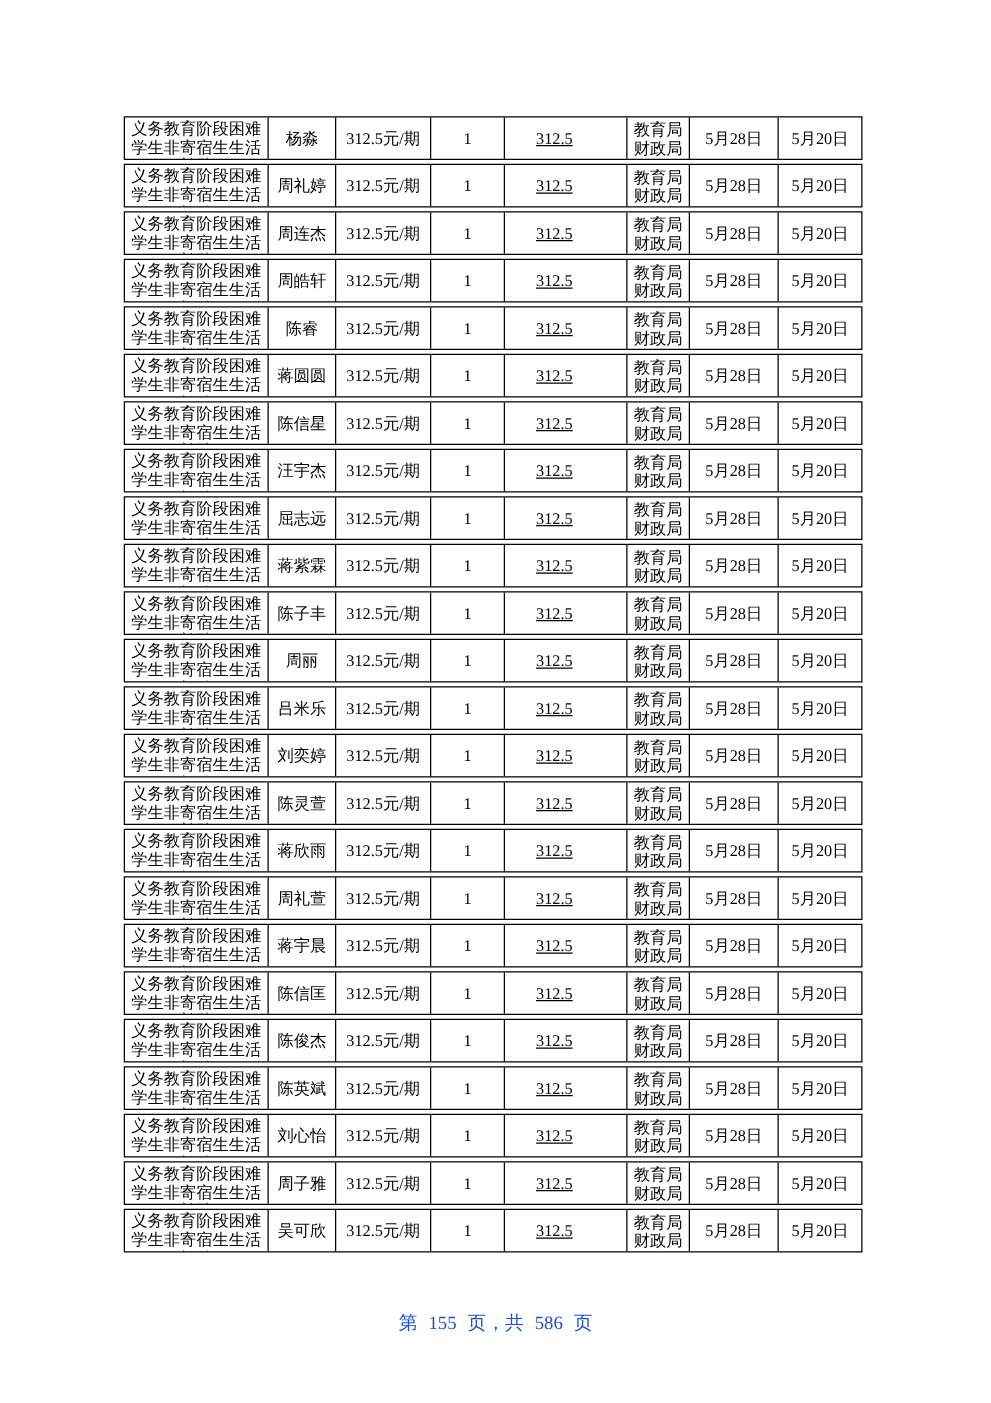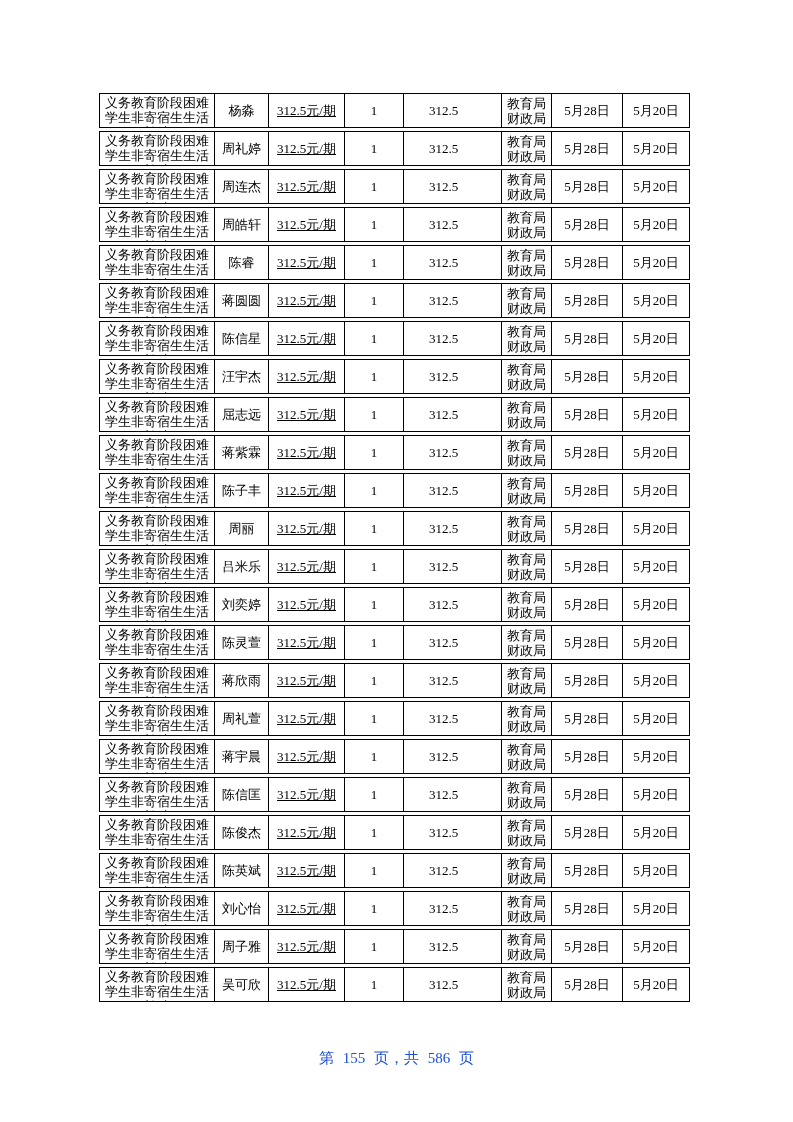--- a/index.html
+++ b/index.html
@@ -45,23 +45,23 @@
   .c-project {
     width: 114px;
     display: block;
     padding: 1px 3px 0 3px;
     line-height: 15px;
     white-space: normal;
     word-break: break-all;
     text-align: center;
   }
   .c-name     { width: 54px; }
-  .c-standard { width: 76px; text-decoration: underline; }
+  .c-standard { width: 76px; }
   .c-qty      { width: 59px; }
-  .c-amount   { width: 80px; }
+  .c-amount   { width: 80px; text-decoration: underline; }
   .c-dept     { width: 50px; flex-direction: column; line-height: 15px; margin-left: 18px; }
   .c-date1    { width: 71px; }
   .c-date2    { flex: 1; }
   .page-footer {
     position: absolute;
     top: 1049px;
     left: 0;
     width: 100%;
     text-align: center;
     font-size: 15px;

